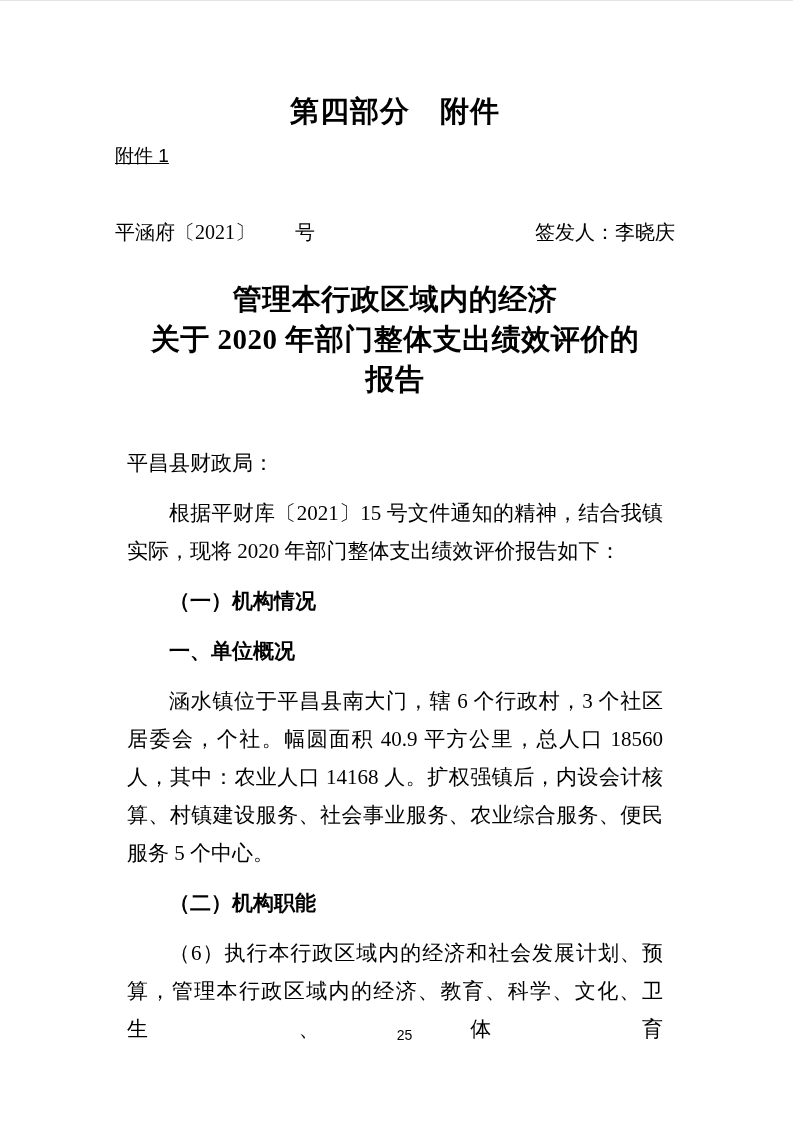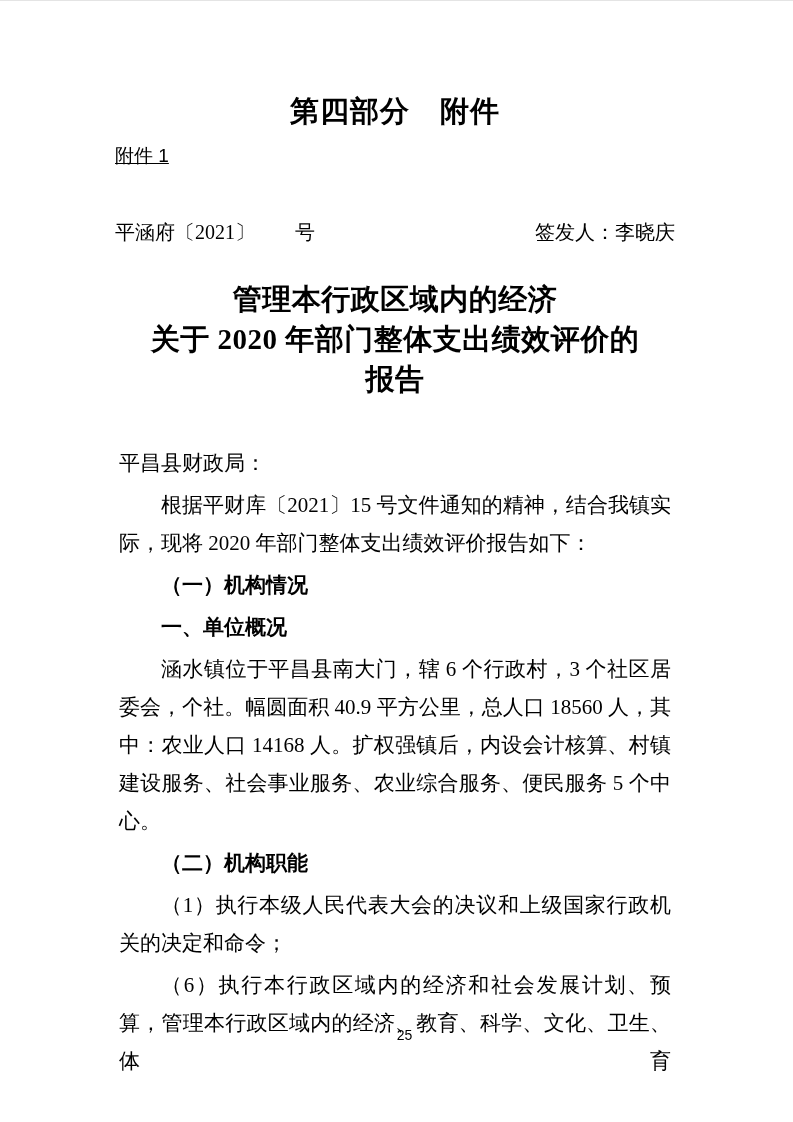--- a/index.html
+++ b/index.html
@@ -52,21 +52,21 @@
     line-height: 40px;
     letter-spacing: 0.5px;
   }
   .doc-body {
     margin-top: 45px;
     font-size: 21px;
     line-height: 38px;
     text-align: justify;
   }
   .doc-body p {
-    margin: 4px;
+    margin: 12px;
   }
   .indent {
     text-indent: 2em;
   }
   .h-sans {
     font-family: "Liberation Sans", "DejaVu Sans", sans-serif;
     font-weight: bold;
   }
   .h-bold {
     font-weight: bold;
@@ -105,19 +105,18 @@
     <div>报告</div>
   </div>
 
   <div class="doc-body">
     <p>平昌县财政局：</p>
     <p class="indent">根据平财库〔2021〕15 号文件通知的精神，结合我镇实际，现将 2020 年部门整体支出绩效评价报告如下：</p>
     <p class="indent h-bold">（一）机构情况</p>
     <p class="indent h-sans">一、单位概况</p>
     <p class="indent">涵水镇位于平昌县南大门，辖 6 个行政村，3 个社区居委会，个社。幅圆面积 40.9 平方公里，总人口 18560 人，其中：农业人口 14168 人。扩权强镇后，内设会计核算、村镇建设服务、社会事业服务、农业综合服务、便民服务 5 个中心。</p>
     <p class="indent h-bold">（二）机构职能</p>
-    <p class="indent">（1）执行本级人民代表大会的决议和上级国家行政机关的决定和命令；</p>
     <p class="indent justify-last">（6）执行本行政区域内的经济和社会发展计划、预算，管理本行政区域内的经济、教育、科学、文化、卫生、体育</p>
   </div>
 
   <div class="page-number">25</div>
 
 </div>
 
 </body></html>

